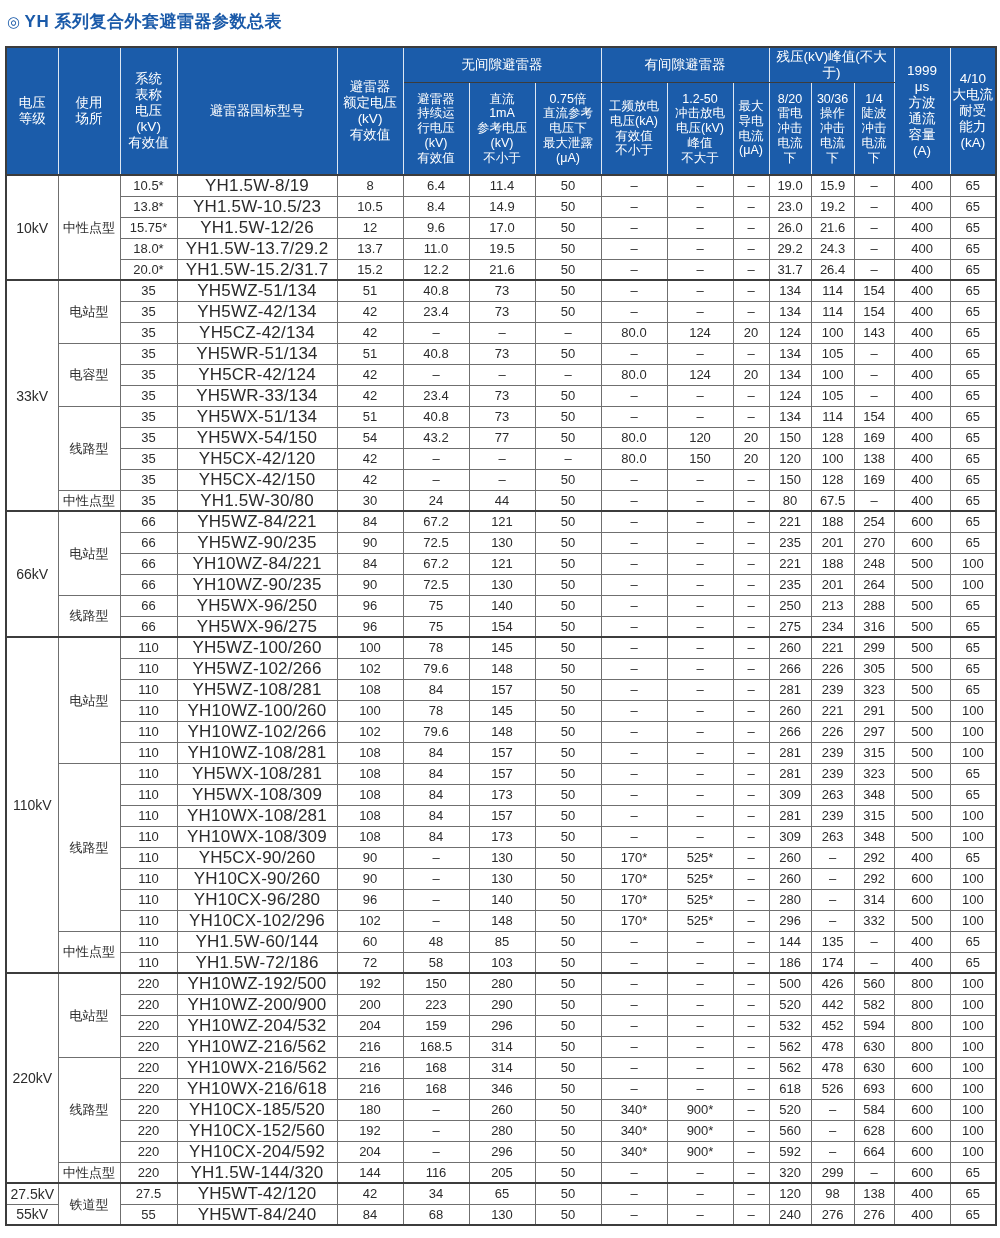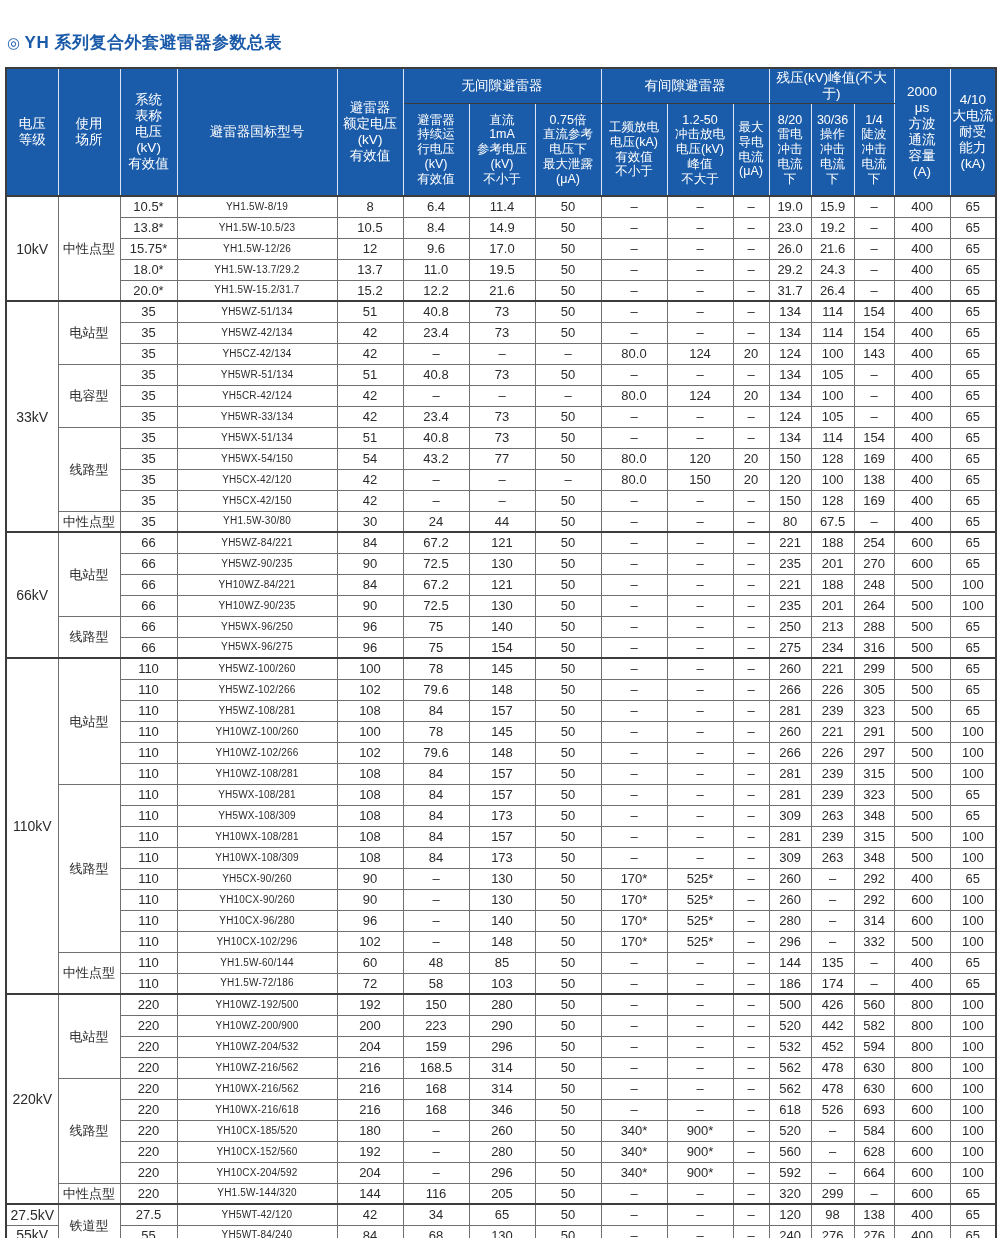--- a/index.html
+++ b/index.html
@@ -1,36 +1,36 @@
 <!DOCTYPE html>
 <html><head>
 <meta charset="utf-8">
 <style>
   * { box-sizing: border-box; }
   html,body { margin:0; padding:0; background:#fff; width:1000px;
     font-family:"Liberation Sans","DejaVu Sans",sans-serif; }
   .title { color:#1a5aa9; font-weight:bold; font-size:17px; padding:10px 0 13px 7px;
-    letter-spacing:0.5px;margin-top:21px; }
+    letter-spacing:0.5px; }
   .title .marker { font-size:15px; margin-right:4px; }
   table { border-collapse:collapse; table-layout:fixed; width:990px; margin-left:5px;
     border:2px solid #3c3c3c; }
   th { background:#1b5caa; color:#fff; font-weight:normal; font-size:12.5px;
     line-height:1.18; white-space:pre-line; border:1px solid #dde7f3;
     padding:1px 0; vertical-align:middle; text-align:center; }
   thead tr.grp-row th { height:26px; font-size:13.5px; }
   thead tr.sub-row th { height:93px; }
   thead th.span-both { height:119px; }
   thead th { border-bottom:1px solid #3c3c3c; }
   td { border:1px solid #6f6f6f; text-align:center; font-size:13px; color:#2b2b2b;
     height:21px; padding:0 1px; overflow:hidden; white-space:nowrap;
     line-height:1.05; }
   tr.sec-start td { border-top:2px solid #3c3c3c; }
   td[data-name="voltage-class-cell"] { font-size:14px; }
   td[data-name="usage-place-cell"]  { font-size:13px; }
-  td[data-name="model-cell"] { font-size:10px; letter-spacing:0.2px; }
+  td[data-name="model-cell"] { font-size:17px; letter-spacing:0.2px; }
 </style>
 </head>
 <body>
 
 <div class="title" data-name="page-title">
   <span class="marker" data-name="title-bullet-icon">◎</span><span data-name="page-title-text">YH 系列复合外套避雷器参数总表</span>
 </div>
 
 <table data-name="arrester-spec-table">
   <colgroup>
@@ -63,21 +63,21 @@
 (kV)
 有效值</th>
       <th rowspan="2" class="span-both" data-name="col-header-model">避雷器国标型号</th>
       <th rowspan="2" class="span-both" data-name="col-header-rated-voltage">避雷器
 额定电压
 (kV)
 有效值</th>
       <th colspan="3" data-name="group-header-gapless">无间隙避雷器</th>
       <th colspan="3" data-name="group-header-gapped">有间隙避雷器</th>
       <th colspan="3" data-name="group-header-residual-voltage">残压(kV)峰值(不大于)</th>
-      <th rowspan="2" class="span-both" data-name="col-header-square-wave-capacity">2000
+      <th rowspan="2" class="span-both" data-name="col-header-square-wave-capacity">1999
 μs
 方波
 通流
 容量
 (A)</th>
       <th rowspan="2" class="span-both" data-name="col-header-high-current-withstand">4/10
 大电流
 耐受
 能力
 (kA)</th>

